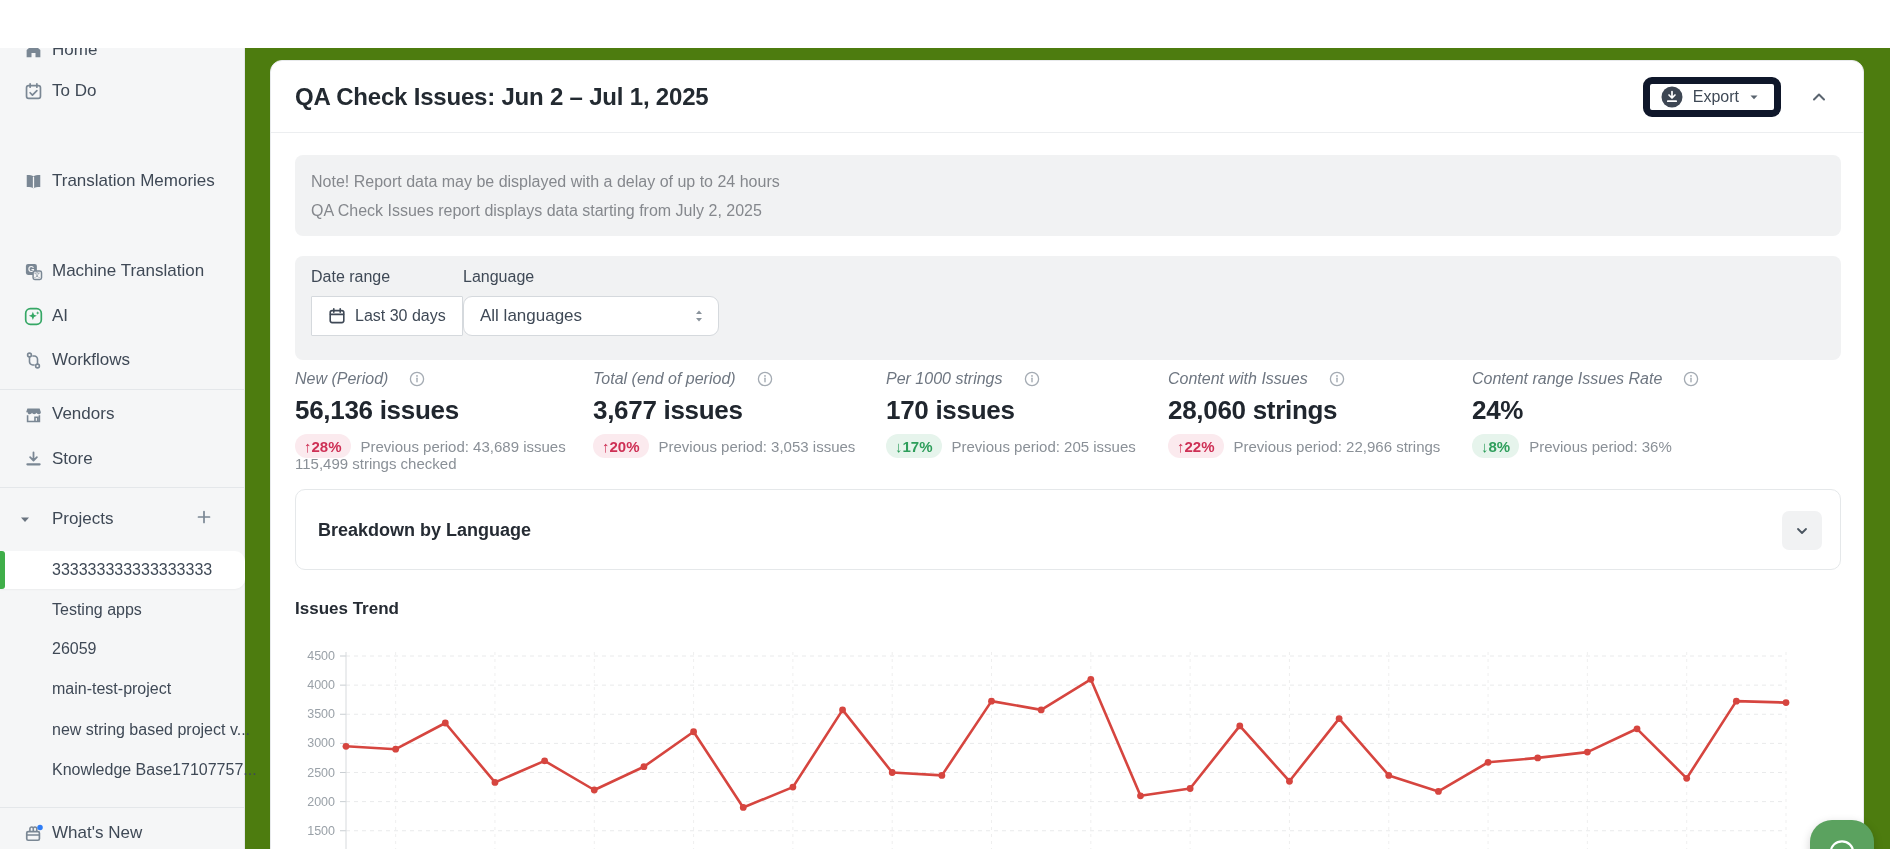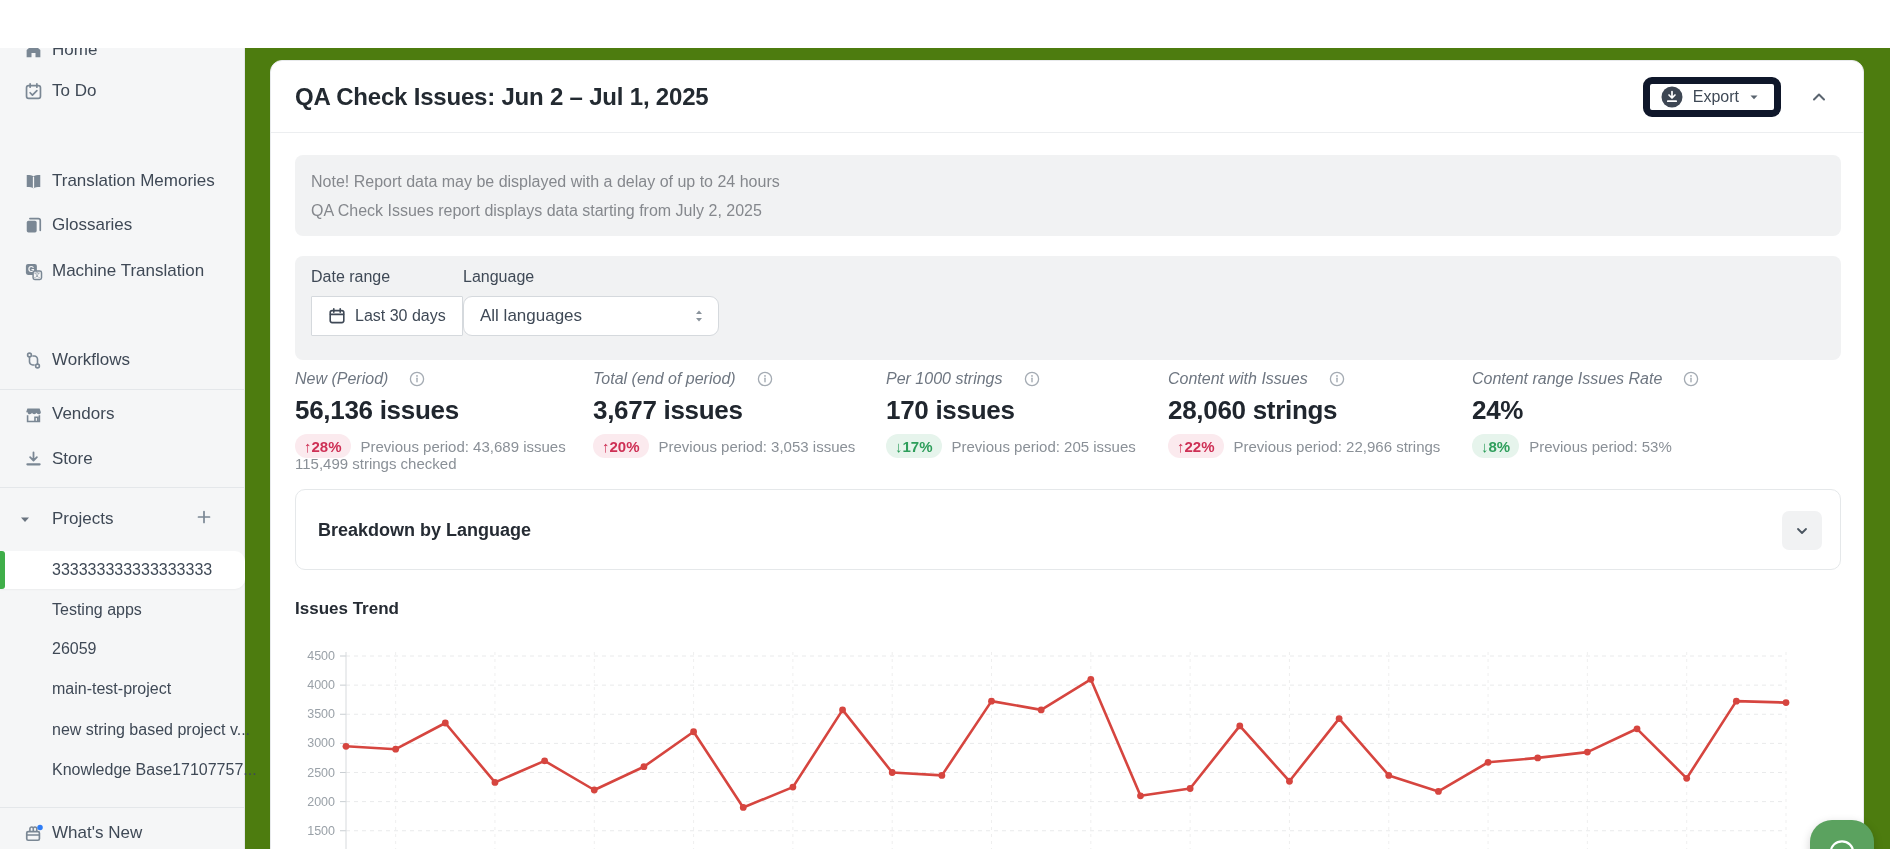--- a/index.html
+++ b/index.html
@@ -107,39 +107,40 @@
       </div>
       <div class="side-row" style="top: 113px;">
         <span class="ico">
           <svg width="19" height="19" viewBox="0 0 18 18">
             <path d="M9 4.3C7.8 3.2 5.9 2.8 2.6 2.8v11.4c3.3 0 5.2.4 6.4 1.5 1.2-1.1 3.1-1.5 6.4-1.5V2.8c-3.3 0-5.2.4-6.4 1.5z" fill="#7a8794"></path>
             <path d="M9 4.6v11" stroke="#f5f6f7" stroke-width="1.2"></path>
           </svg>
         </span>
         <span class="lbl">Translation Memories</span>
       </div>
-      <div class="side-row" style="top: 157px;">
-        <span class="ico">
-          <svg width="19" height="19" viewBox="0 0 18 18">
-            <rect x="2.6" y="4.6" width="9.4" height="11" rx="1.6" fill="#7a8794"></rect>
-            <path d="M5.6 2.4h8a1.8 1.8 0 0 1 1.8 1.8v9.4" fill="none" stroke="#7a8794" stroke-width="1.6" stroke-linecap="round"></path>
-          </svg>
-        </span>
-        <span class="lbl">Glossaries</span>
-      </div>
       <div class="side-row" style="top: 203px;">
         <span class="ico">
           <svg width="19" height="19" viewBox="0 0 18 18">
             <rect x="1.8" y="1.8" width="10.4" height="10.4" rx="2" fill="#7a8794"></rect>
             <text x="7" y="9.8" font-size="8" font-weight="bold" fill="#f5f6f7" text-anchor="middle" font-family="Liberation Sans,sans-serif">G</text>
             <rect x="8.6" y="8.6" width="8" height="8" rx="1.6" fill="#f5f6f7" stroke="#7a8794" stroke-width="1.4"></rect>
             <text x="12.6" y="14.6" font-size="6.5" fill="#7a8794" text-anchor="middle" font-family="DejaVu Sans,sans-serif">文</text>
           </svg>
         </span>
         <span class="lbl">Machine Translation</span>
+      </div>
+      <div class="side-row" style="top: 248px;">
+        <span class="ico">
+          <svg width="19" height="19" viewBox="0 0 18 18">
+            <rect x="1.6" y="1.6" width="14.8" height="14.8" rx="4.4" fill="none" stroke="#35a765" stroke-width="1.6"></rect>
+            <path d="M8.4 4.6l1.1 2.7 2.7 1.1-2.7 1.1-1.1 2.7-1.1-2.7-2.7-1.1 2.7-1.1z" fill="#35a765"></path>
+            <path d="M13 4l.5 1.2L14.7 5.7l-1.2.5L13 7.4l-.5-1.2-1.2-.5 1.2-.5z" fill="#35a765"></path>
+          </svg>
+        </span>
+        <span class="lbl">AI</span>
       </div>
       <div class="side-row" style="top: 292px; padding-left: 44px;">
         <span class="ico">
           <svg width="19" height="19" viewBox="0 0 18 18">
             <circle cx="5.2" cy="3.8" r="1.8" fill="none" stroke="#7a8794" stroke-width="1.5"></circle>
             <circle cx="12.8" cy="14.2" r="1.8" fill="none" stroke="#7a8794" stroke-width="1.5"></circle>
             <path d="M5.2 5.8v4.4a3 3 0 0 0 3 3h1.4 M12.8 12.2V7.8a3 3 0 0 0-3-3H8.4" fill="none" stroke="#7a8794" stroke-width="1.5" stroke-linecap="round"></path>
           </svg>
         </span>
         <span class="lbl">Workflows</span>
@@ -355,21 +356,21 @@
                 <svg width="16" height="16" viewBox="0 0 16 16">
                   <circle cx="8" cy="8" r="6.6" fill="none" stroke="#a4abb3" stroke-width="1.3"></circle>
                   <path d="M8 7.2v3.6" stroke="#a4abb3" stroke-width="1.4" stroke-linecap="round"></path>
                   <circle cx="8" cy="4.9" r="0.9" fill="#a4abb3"></circle>
                 </svg>
               </span>
             </div>
             <div class="stat-value">24%</div>
             <div class="stat-deltarow">
               <span class="badge green">↓8%</span>
-              <span class="prev-text">Previous period: 53%</span>
+              <span class="prev-text">Previous period: 36%</span>
             </div>
           </div>
         </div>
 
       <div id="breakdown-box">
         <span id="breakdown-title">Breakdown by Language</span>
         <button id="breakdown-toggle">
           <span>
             <svg width="16" height="16" viewBox="0 0 16 16">
                 <path d="M4 6 L8 10 L12 6" stroke="#4a5560" stroke-width="1.8" fill="none" stroke-linecap="round" stroke-linejoin="round"></path>

